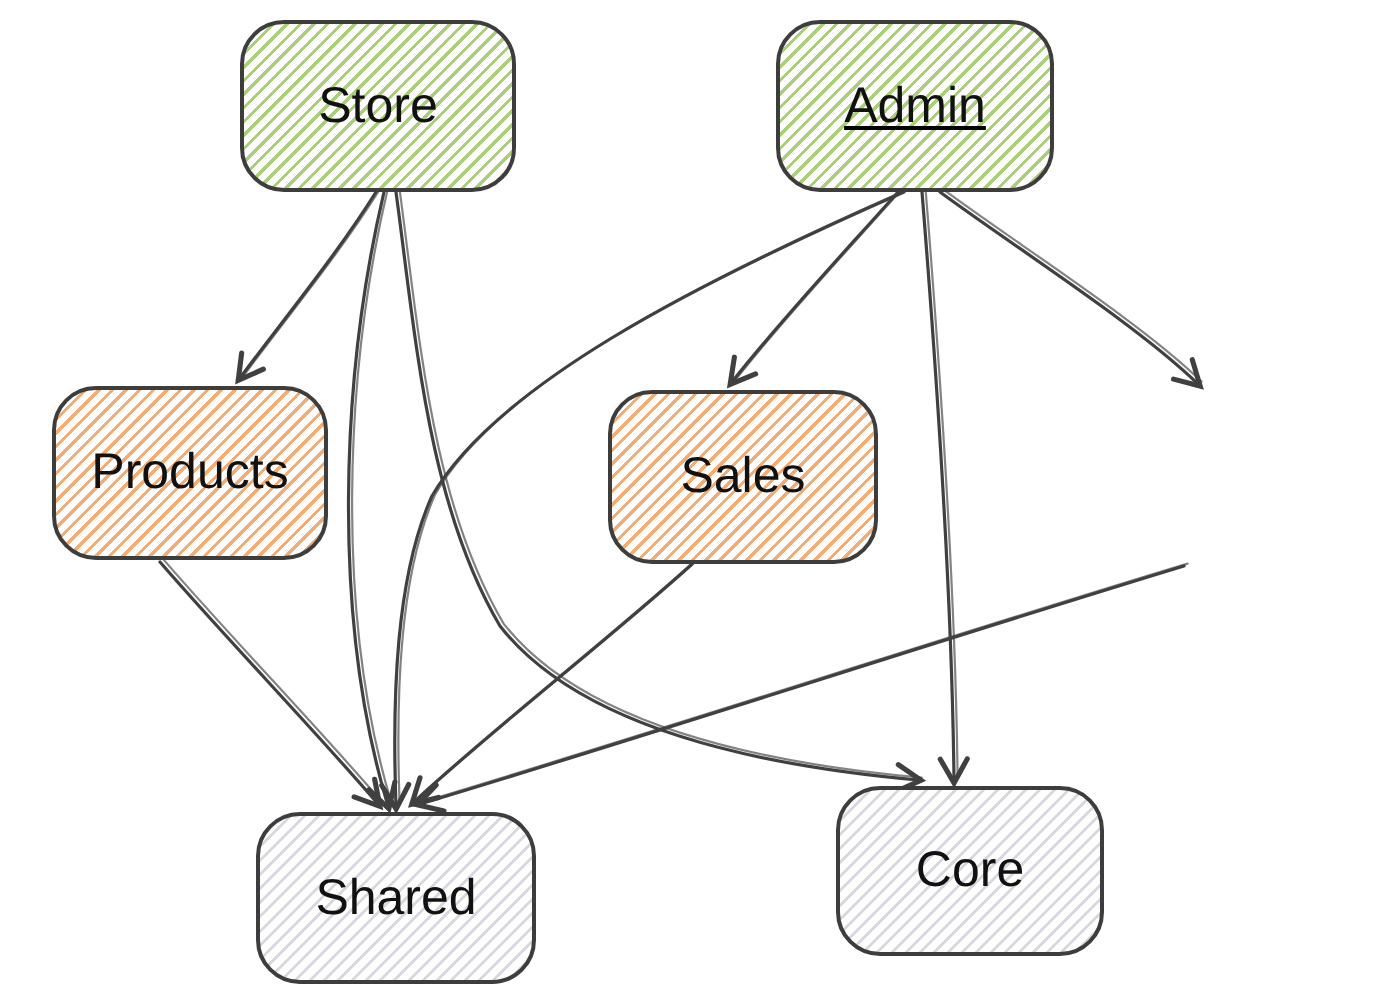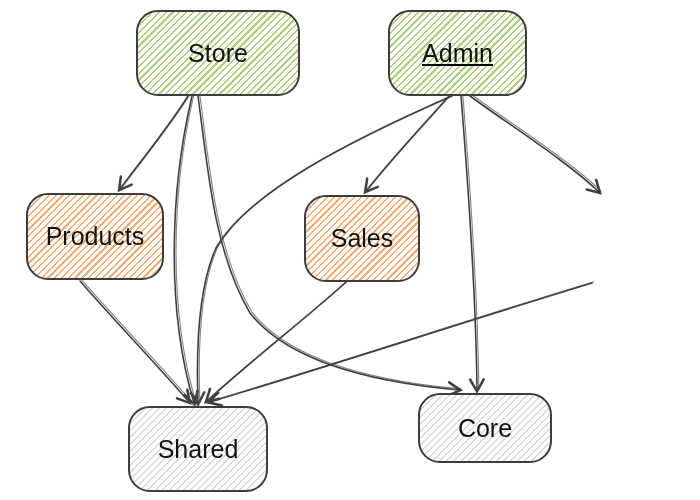--- a/index.html
+++ b/index.html
@@ -100,38 +100,38 @@
         <path d="M461,96 C469,195 476,300 477,390" class="edge-main" marker-end="url(#arrow)"></path>
         <path d="M80,281 C112,318 160,368 189,402" class="edge-sketch" transform="translate(1.8,-1.2)"></path>
         <path d="M80,281 C112,318 160,368 189,402" class="edge-main" marker-end="url(#arrow)"></path>
         <path d="M346,282 C304,320 242,368 207,401" class="edge-sketch" transform="translate(1.8,-1.2)"></path>
         <path d="M346,282 C304,320 242,368 207,401" class="edge-main" marker-end="url(#arrow)"></path>
         <path d="M592,283 C470,320 330,366 210,402" class="edge-sketch" transform="translate(1.8,-1.2)"></path>
         <path d="M592,283 C470,320 330,366 210,402" class="edge-main" marker-end="url(#arrow)"></path>
       </g>
   </svg>
 
-  <div class="node app" style="left:136px; top:10px; width:164px; height:86px;">
+  <div class="node app" style="left:120px; top:10px; width:138px; height:86px;">
     <span class="label">Store</span>
   </div>
 
   <div class="node app" style="left:388px; top:10px; width:139px; height:86px;text-decoration:underline;">
     <span class="label">Admin</span>
   </div>
 
   <div class="node feature" style="left:10px; top:193px; width:138px; height:87px;">
     <span class="label">Products</span>
   </div>
 
-  <div class="node feature" style="left:288px; top:195px; width:116px; height:87px;">
+  <div class="node feature" style="left:288px; top:195px; width:135px; height:87px;">
     <span class="label">Sales</span>
   </div>
 
 
   <div class="node lib" style="left:128px; top:406px; width:140px; height:86px;">
     <span class="label">Shared</span>
   </div>
 
-  <div class="node lib" style="left:418px; top:393px; width:134px; height:70px;">
+  <div class="node lib" style="left:418px; top:393px; width:134px; height:85px;">
     <span class="label">Core</span>
   </div>
 
 </div>
 
 </body></html>

